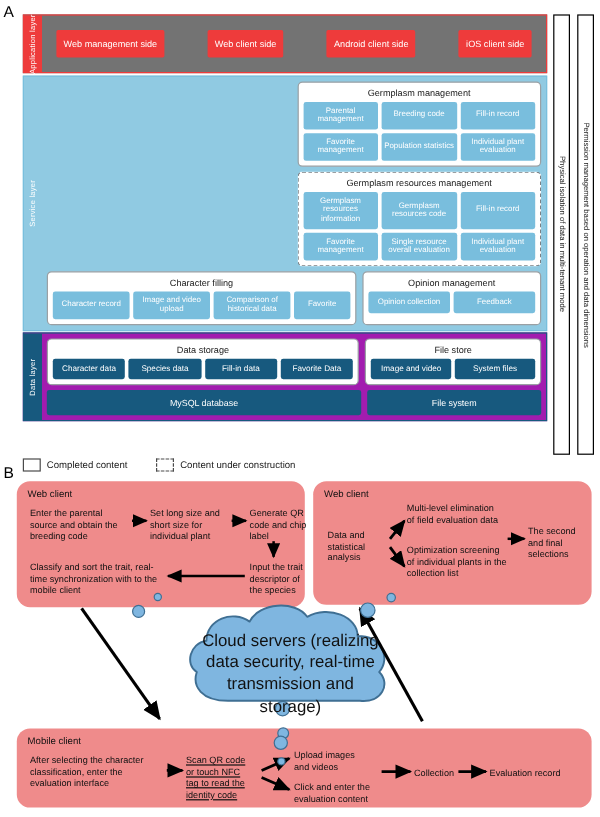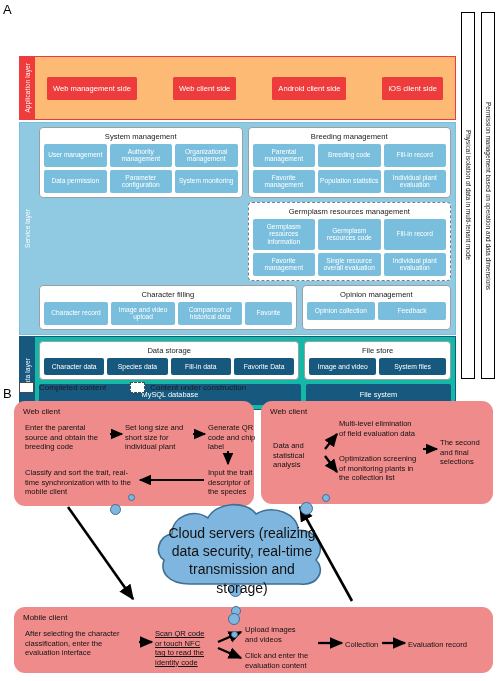--- a/index.html
+++ b/index.html
@@ -25,21 +25,21 @@
   .layer-label{
     width:15px; flex:0 0 15px; display:flex; align-items:center; justify-content:center;
   }
   .layer-label span{
     writing-mode:vertical-rl; text-orientation:mixed; transform:rotate(180deg);
     font-size:6.3px; color:#fff; letter-spacing:.2px; white-space:nowrap;
   }
   .layer-content{ flex:1; padding:4px; }
 
   
-  #application-layer{ border-color:#ee3b3b; background:#fdba74; height:64px; margin-bottom:1.5px;margin-top:44px; }
+  #application-layer{ border-color:#ee3b3b; background:#737373; height:49px; margin-bottom:1.5px; }
   #application-layer .layer-label{ background:#ee3b3b; }
   #app-row{ height:100%; display:flex; align-items:center; justify-content:space-between; padding:0 8px; }
   .app-btn{
     background:#ee3b3b; color:#fff; font-size:7.6px; text-align:center;
     padding:7px 6px; border-radius:1.5px; white-space:nowrap;
   }
 
   
   #service-layer{ border-color:#79bfdd; background:#90cae2; margin-bottom:1.5px; }
   #service-layer .layer-label{ background:#90cae2; }
@@ -55,21 +55,21 @@
   .group-title{ text-align:center; font-size:7.6px; color:#1a1a1a; padding:1px 0 3px; }
   .tile-row{ display:flex; gap:3px; margin-bottom:3px; }
   .tile-row:last-child{ margin-bottom:0; }
   .tile{
     flex:1; background:#79bedd; color:#fff; font-size:6.6px; line-height:1.15;
     text-align:center; padding:4px 1px; border-radius:2px;
     display:flex; align-items:center; justify-content:center; min-height:18px;
   }
 
   
-  #data-layer{ border-color:#17597e; background:#14b8a6; }
+  #data-layer{ border-color:#17597e; background:#a21caf; }
   #data-layer .layer-label{ background:#17597e; }
   .data-grid{ display:flex; gap:5px; }
   .dtile{
     flex:1; background:#17597e; color:#fff; font-size:6.8px; text-align:center;
     padding:5px 2px; border-radius:2px; display:flex; align-items:center; justify-content:center;
   }
   .bar{
     margin-top:4px; background:#17597e; color:#fff; font-size:7.4px;
     text-align:center; padding:6px 2px; border-radius:2px;
   }
@@ -147,40 +147,27 @@
 
     <div class="layer" id="service-layer">
       <div class="layer-label">
         <span>Service layer</span>
       </div>
       <div class="layer-content">
 
         <div class="svc-grid" style="margin-bottom:4px;">
           <div class="svc-col">
 
+
+          </div>
+
+          <div class="svc-col">
+
             <div class="group">
-              <div class="group-title">System management</div>
-              <div class="tile-row">
-                <div class="tile">User management</div>
-                <div class="tile">Authority management</div>
-                <div class="tile">Organizational management</div>
-              </div>
-              <div class="tile-row">
-                <div class="tile">Data permission</div>
-                <div class="tile">Parameter configuration</div>
-                <div class="tile">System monitoring</div>
-              </div>
-            </div>
-
-          </div>
-
-          <div class="svc-col">
-
-            <div class="group">
-              <div class="group-title">Breeding management</div>
+              <div class="group-title">Germplasm management</div>
               <div class="tile-row">
                 <div class="tile">Parental management</div>
                 <div class="tile">Breeding code</div>
                 <div class="tile">Fill-in record</div>
               </div>
               <div class="tile-row">
                 <div class="tile">Favorite management</div>
                 <div class="tile">Population statistics</div>
                 <div class="tile">Individual plant evaluation</div>
               </div>
@@ -288,21 +275,21 @@
   <div class="ftext" style="left:125px; top:29px; width:72px;">Set long size and short size for individual plant</div>
   <div class="ftext" style="left:208px; top:29px; width:48px;">Generate QR code and chip label</div>
   <div class="ftext" style="left:208px; top:74px; width:48px;">Input the trait descriptor of the species</div>
   <div class="ftext" style="left:25px; top:74px; width:110px;">Classify and sort the trait, real-time synchronization with to the mobile client</div>
 
   <div class="flow-box" id="box-web-right">
     <div class="flow-title">Web client</div>
   </div>
   <div class="ftext" style="left:273px; top:47px; width:48px;">Data and statistical analysis</div>
   <div class="ftext" style="left:339px; top:25px; width:80px;">Multi-level elimination of field evaluation data</div>
-  <div class="ftext" style="left:339px; top:60px; width:84px;">Optimization screening of monitoring plants in the collection list</div>
+  <div class="ftext" style="left:339px; top:60px; width:84px;">Optimization screening of individual plants in the collection list</div>
   <div class="ftext" style="left:440px; top:44px; width:50px;">The second and final selections</div>
 
   <div class="flow-box" id="box-mobile">
     <div class="flow-title">Mobile client</div>
   </div>
   <div class="ftext" style="left:25px; top:235px; width:110px;">After selecting the character classification, enter the evaluation interface</div>
   <div class="ftext" style="left:155px; top:235px; width:56px;text-decoration:underline;">Scan QR code or touch NFC tag to read the identity code</div>
   <div class="ftext" style="left:245px; top:231px; width:62px;">Upload images and videos</div>
   <div class="ftext" style="left:245px; top:257px; width:78px;">Click and enter the evaluation content</div>
   <div class="ftext" style="left:345px; top:246px;">Collection</div>

